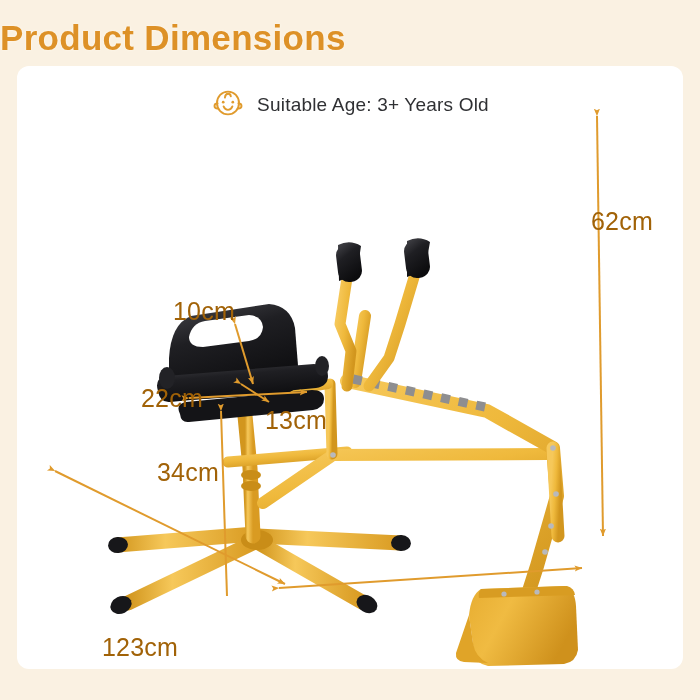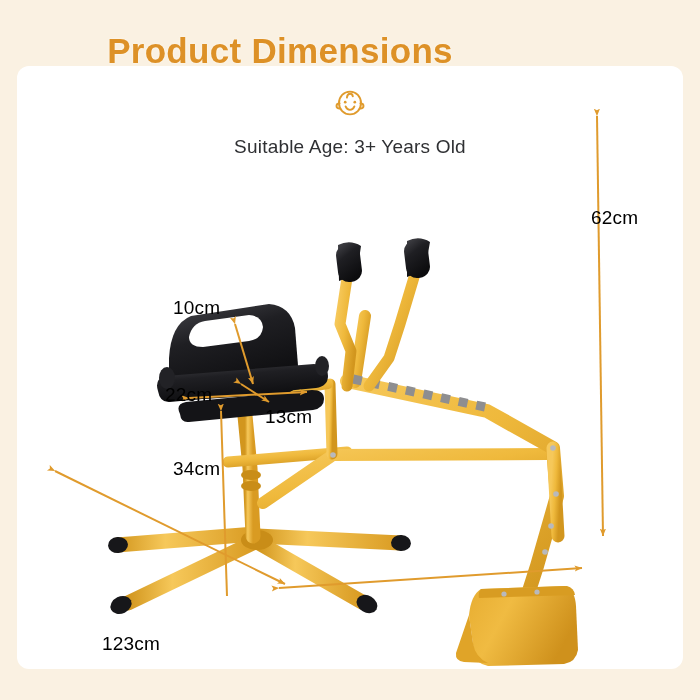--- a/index.html
+++ b/index.html
@@ -6,59 +6,59 @@
   body{
     width:700px;height:700px;
     background:#faf1e2;
     font-family:"Liberation Sans",sans-serif;
     overflow:hidden;
   }
   .page{position:relative;width:700px;height:700px;}
 
   
   .title{
-    position:absolute;left:0;top:31px;width:560px;
-    text-align:center;
+    position:absolute;left:0;top:18px;width:560px;
+    text-align:left;
     font-size:35px;font-weight:bold;
     color:#dd9127;
     letter-spacing:.3px;
     text-shadow:0 0 2px #fff7ea,0 0 3px #fff7ea;
   }
 
   
   .card{
     position:absolute;left:17px;top:66px;
     width:666px;height:603px;
     background:#ffffff;
     border-radius:12px;
   }
 
   
   .age-row{
     position:absolute;left:0;top:20px;width:666px;
-    display:flex;align-items:center;justify-content:center;gap:12px;flex-direction:column;
+    display:flex;align-items:center;justify-content:center;gap:12px;
   }
   .age-text{font-size:19px;color:#2f3033;letter-spacing:.2px;}
 
   
   .stage{position:absolute;left:0;top:0;width:666px;height:603px;}
   .stage svg{display:block;}
 
   
   .dim{
     position:absolute;
-    color:#000000;
-    font-size:19px;
+    color:#a16207;
+    font-size:25px;
     white-space:nowrap;
     letter-spacing:.2px;
   }
   .dim-10 {left:156px;top:231px;}
-  .dim-22 {left:124px;top:318px;margin-left:24px;}
+  .dim-22 {left:124px;top:318px;}
   .dim-13 {left:248px;top:340px;}
-  .dim-34 {left:156px;top:392px;}
+  .dim-34 {left:140px;top:392px;}
   .dim-123{left:85px; top:567px;}
   .dim-62r{left:574px;top:141px;}
 </style>
 </head>
 <body>
 
 <div class="page">
 
   <div class="title">Product Dimensions</div>
 

